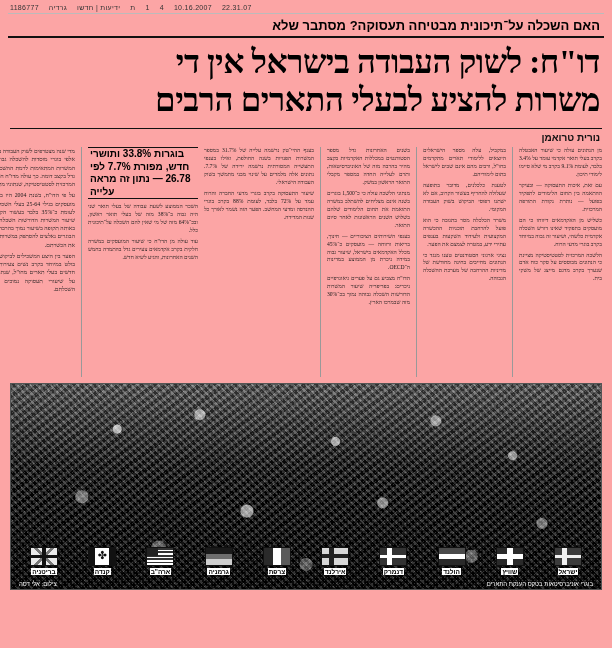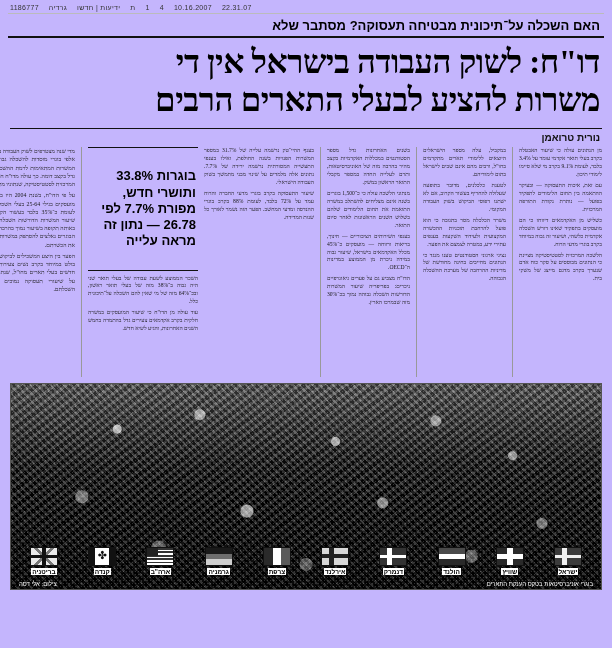--- a/index.html
+++ b/index.html
@@ -11,21 +11,21 @@
     width: 612px;
     height: 648px;
     overflow: hidden;
     font-family: "Liberation Serif", serif;
     color: #111;
   }
   .page {
     position: relative;
     width: 612px;
     height: 648px;
-    background: #c4b5fd;
+    background: #fca5a5;
     box-sizing: border-box;
     padding: 0 8px;
     direction: rtl;
   }
   
   .meta-strip {
     display: flex;
     flex-direction: row-reverse;
     justify-content: flex-start;
     align-items: center;
@@ -106,27 +106,27 @@
   }
 
   
   .lead-col { width: 108px; flex: 0 0 108px; }
   .lead-col .lead-p { font-size: 5.8px; }
 
   
   .subhead {
     font-family: "Liberation Sans", sans-serif;
     font-weight: bold;
-    font-size: 13px;
+    font-size: 10px;
     line-height: 1.25;
-    text-align: right;
+    text-align: left;
     color: #000;
     border-top: 1px solid #111;
     border-bottom: 1px solid #111;
-    padding: 20px 2px;
+    padding: 0 2px;
     margin: 0 0 4px 0;
   }
   .two-sub {
     display: flex;
     flex-direction: row;
     gap: 6px;
   }
   .two-sub .sub-cell { flex: 1 1 0; }
   .sub-body {
     font-size: 5.6px;

